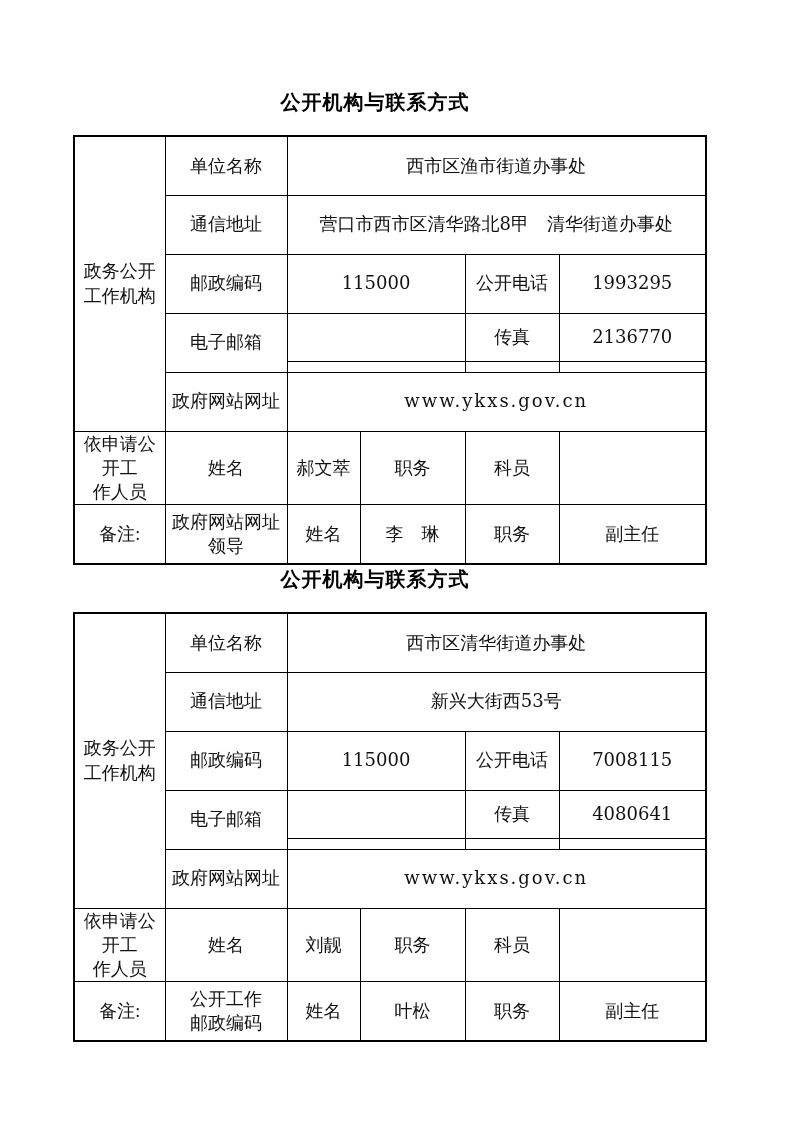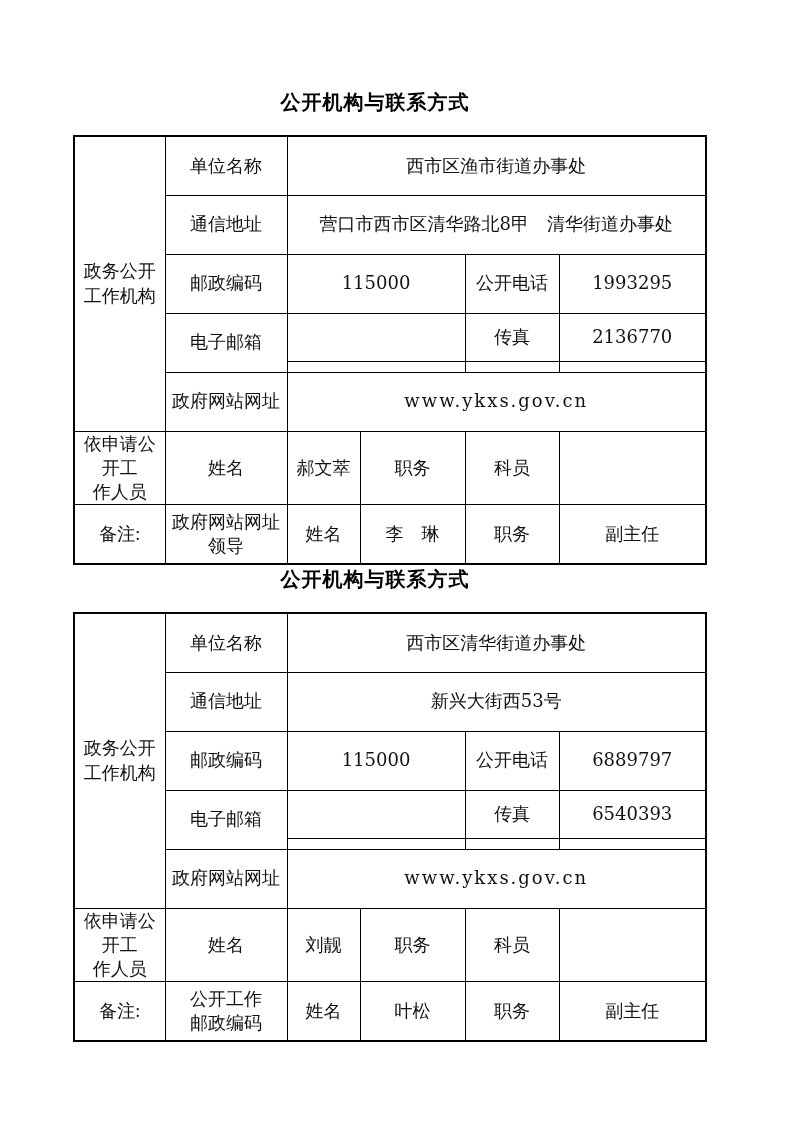--- a/index.html
+++ b/index.html
@@ -138,27 +138,27 @@
           <td colspan="4">西市区清华街道办事处</td>
         </tr>
         <tr class="r">
           <td>通信地址</td>
           <td colspan="4">新兴大街西53号</td>
         </tr>
         <tr class="r">
           <td>邮政编码</td>
           <td colspan="2">115000</td>
           <td>公开电话</td>
-          <td>6889797</td>
+          <td>7008115</td>
         </tr>
         <tr class="r-mail">
           <td rowspan="2">电子邮箱</td>
           <td colspan="2"></td>
           <td>传真</td>
-          <td>6540393</td>
+          <td>4080641</td>
         </tr>
         <tr class="r-thin">
           <td colspan="2"></td>
           <td></td>
           <td></td>
         </tr>
         <tr class="r">
           <td>政府网站网址</td>
           <td colspan="4" class="web">www.ykxs.gov.cn</td>
         </tr>

